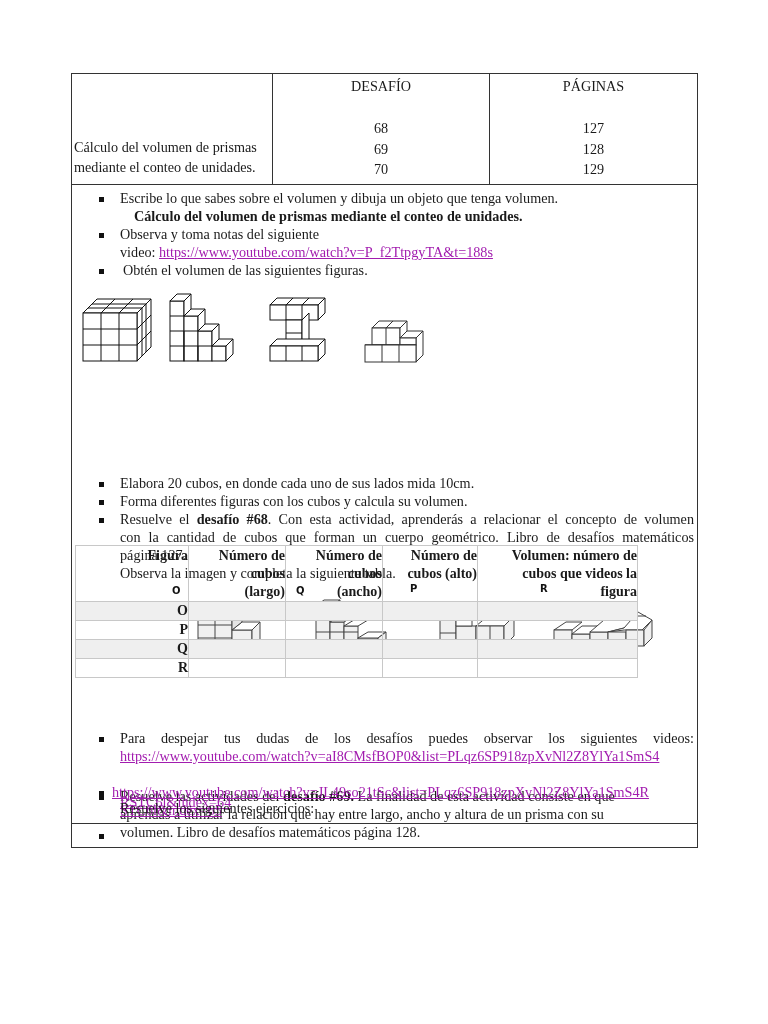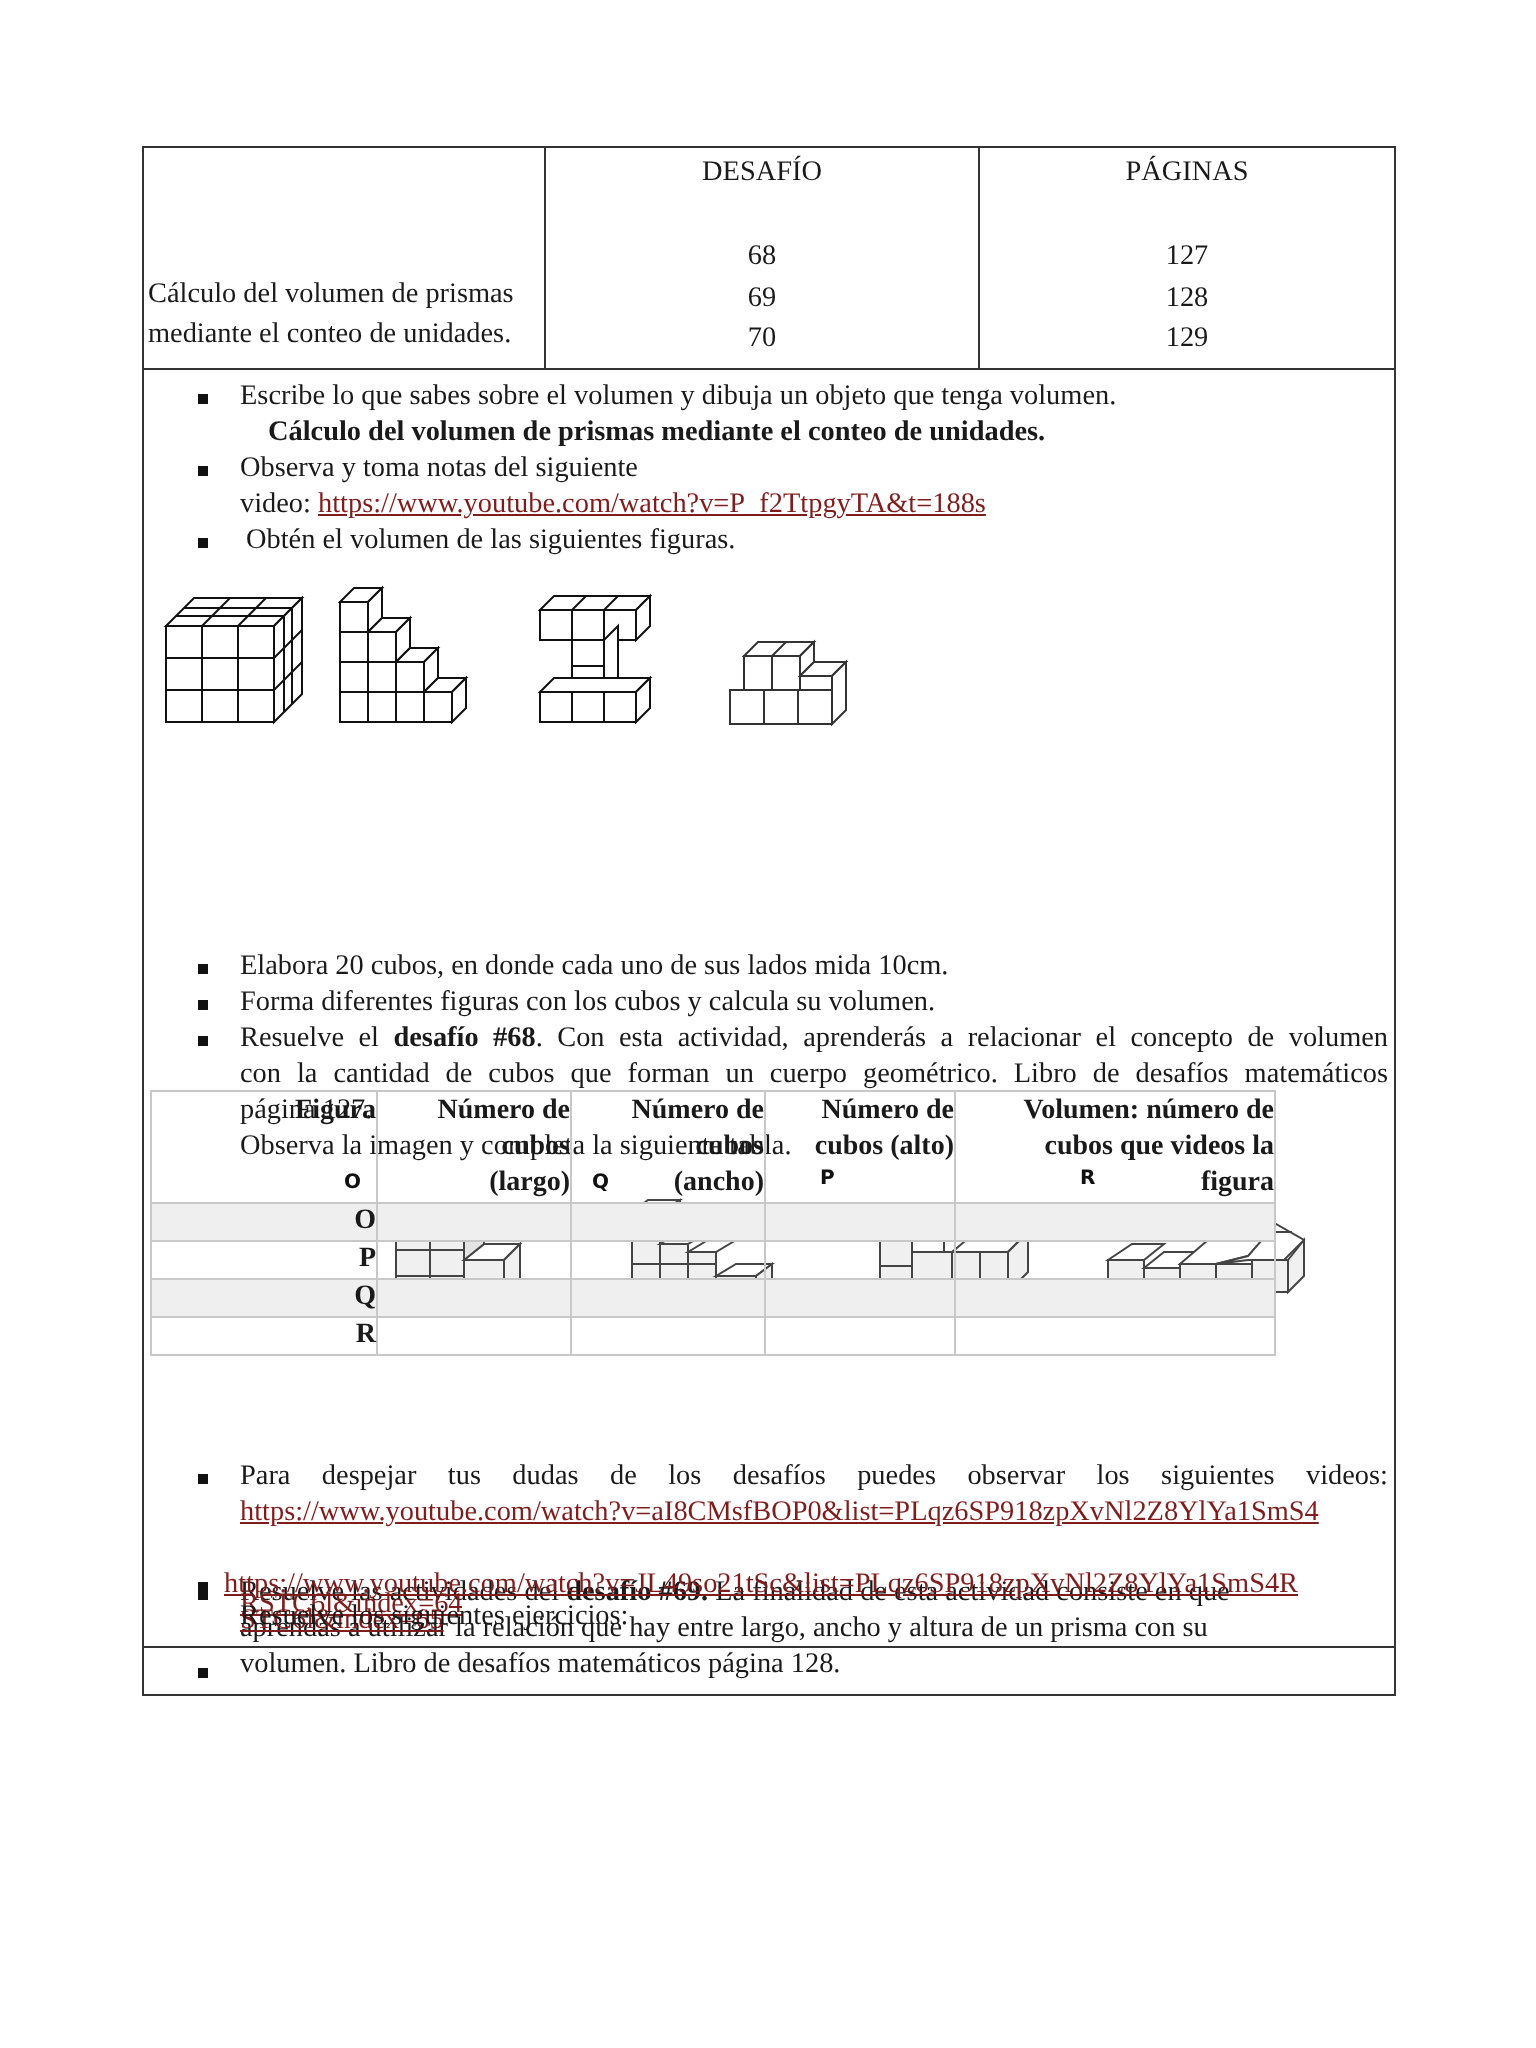--- a/index.html
+++ b/index.html
@@ -20,21 +20,21 @@
   .col-title { position: absolute; top: 4px; left: 0; right: 0; text-align: center; }
   .medida { position: absolute; top: 34px; left: 0; right: 0; text-align: center; }
   .content-desc { position: absolute; top: 63px; left: 2px; right: 0; line-height: 20px; }
   .num-list { position: absolute; top: 44px; left: 0; right: 0; text-align: center; line-height: 20.5px; }
 
   .section { position: relative; border-bottom: 1px solid #333; }
   .section.s1 { height: 640px; }
 
   .line { position: absolute; white-space: nowrap; line-height: 18px; }
   .bullet { position: absolute; left: 27px; width: 5px; height: 5px; background: #111; }
-  a.link { color: #7f1d1d; text-decoration: underline; }
+  a.link { color: #a21caf; text-decoration: underline; }
   .just { white-space: normal; text-align: justify; text-align-last: justify; }
 
   .figs { position: absolute; }
 
   .fill-table {
     position: absolute; left: 3px; top: 360px; width: 563px;
     border-collapse: collapse; font-weight: bold; font-size: 14px;
   }
   .fill-table th, .fill-table td {
     border: 1px solid #c8c8c8; text-align: right; padding: 0; font-family: Liberation Serif, serif;

